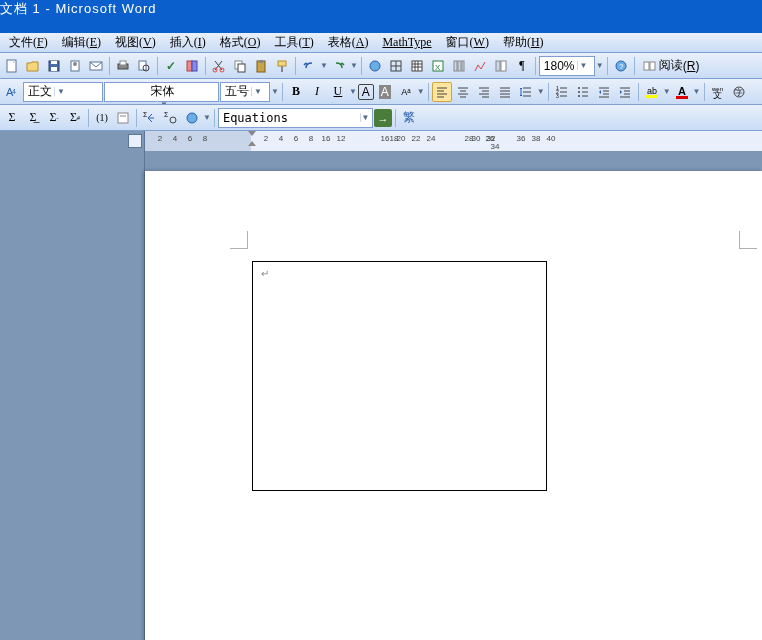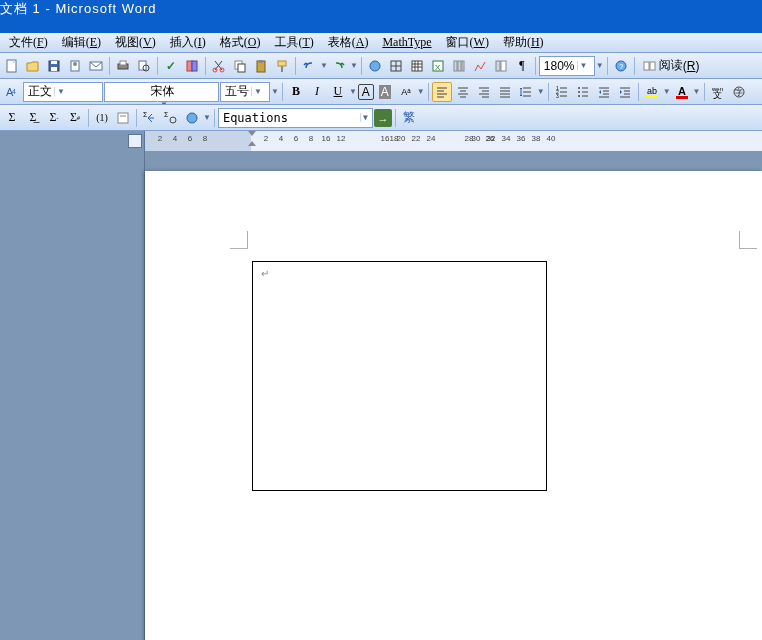--- a/index.html
+++ b/index.html
@@ -608,21 +608,21 @@
       <span class="tick-label" style="left: 211px; margin-top: 16px;">14</span>
       <span class="tick-label" style="left: 240px;">16</span>
       <span class="tick-label" style="left: 249px;">18</span>
       <span class="tick-label" style="left: 256px;">20</span>
       <span class="tick-label" style="left: 271px;">22</span>
       <span class="tick-label" style="left: 286px;">24</span>
       <span class="tick-label" style="left: 301px; margin-left: 44px;">26</span>
       <span class="tick-label" style="left: 324px;">28</span>
       <span class="tick-label" style="left: 331px;">30</span>
       <span class="tick-label" style="left: 346px;">32</span>
-      <span class="tick-label" style="left: 361px;">34</span>
+      <span class="tick-label" style="left: 350px; margin-top: 8px;">34</span>
       <span class="tick-label" style="left: 376px;">36</span>
       <span class="tick-label" style="left: 391px;">38</span>
       <span class="tick-label" style="left: 406px;">40</span>
     </div>
 </div>
 
 <div class="workspace">
   <div class="ws-left"></div>
   <div class="page">
     <div class="margin-mark tl"></div>

